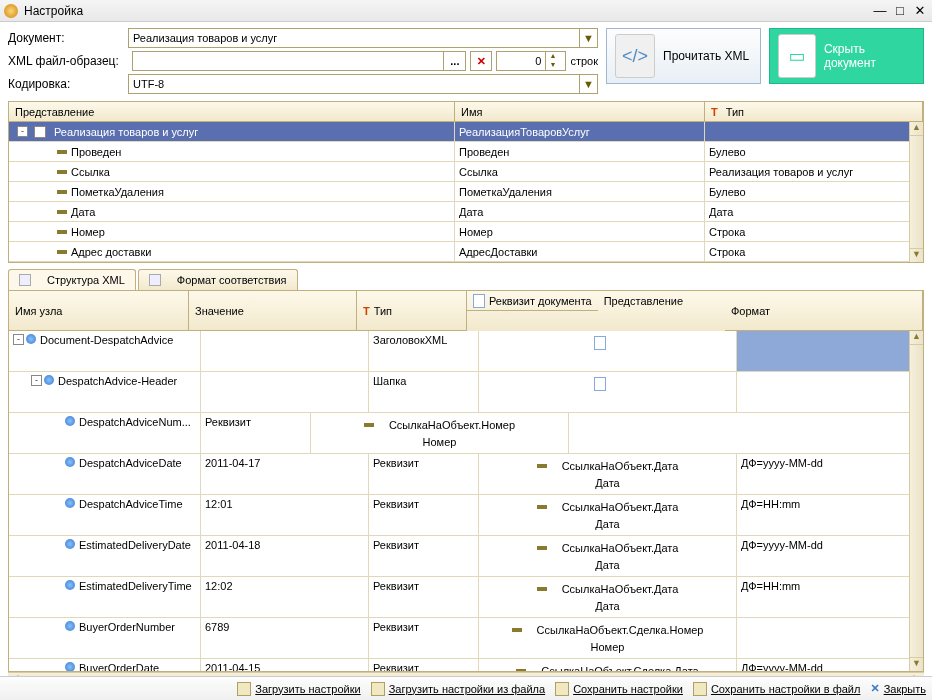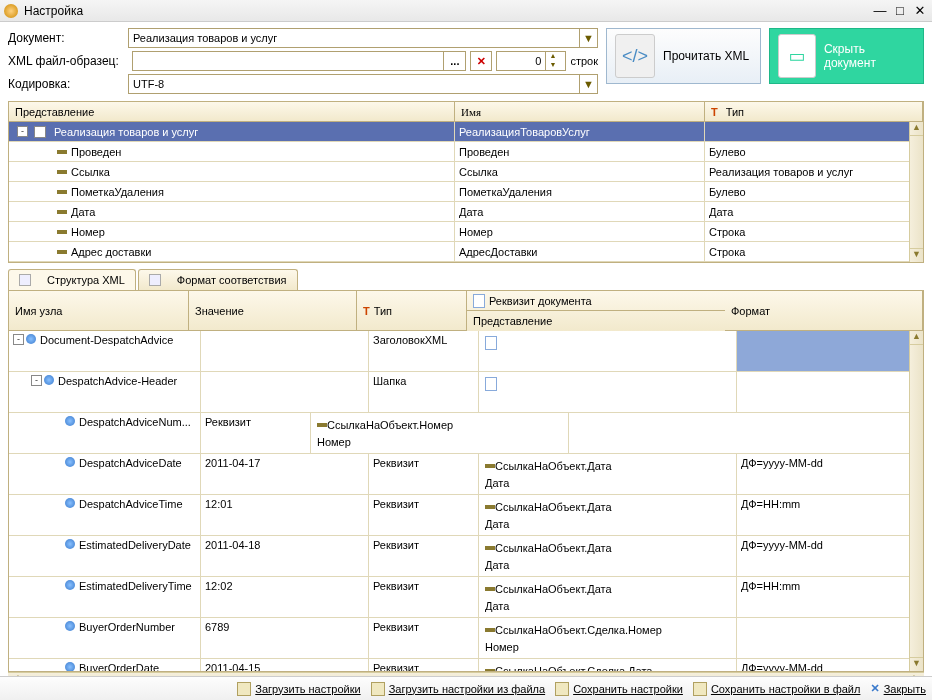--- a/index.html
+++ b/index.html
@@ -23,21 +23,21 @@
 .numbox .spin div { flex:1; font-size:7px; text-align:center; cursor:pointer; color:#6b5b00; }
 .bigbtn { width:155px; height:56px; border:1px solid #9fb8cf; background:linear-gradient(#fdfdfd,#e8eff6); display:flex; align-items:center; padding:0 8px; gap:8px; cursor:pointer; }
 .bigbtn.green { background:#2fd6a0; border-color:#1fb888; color:#fff; }
 .bigbtn .bicon { width:40px; height:44px; background:#f0f0f0; border:1px solid #ccc; border-radius:3px; display:flex; align-items:center; justify-content:center; font-size:18px; color:#4a8cc4; }
 .bigbtn.green .bicon { background:#fff; color:#2fd6a0; }
 .bigbtn .blabel { font-size:12px; }
 .table-wrap { margin: 0 8px; border:1px solid #c0b080; }
 .thead { display:flex; background:linear-gradient(#fdf8ea,#f2e9cc); border-bottom:1px solid #c0b080; height:20px; }
 .thead .th { padding:3px 6px; border-right:1px solid #c0b080; display:flex; align-items:center; gap:4px; }
 .thead .th.c1 { width:446px; }
-.thead .th.c2 { width:250px;font-family:Liberation Serif, serif; }
+.thead .th.c2 { width:250px; }
 .thead .th.c3 { flex:1; }
 .scroll-y { position:absolute; right:0; top:0; bottom:0; width:14px; background:linear-gradient(to right,#f5efdc,#ebe3c8); border-left:1px solid #d6cc9f; }
 .scroll-y .up { height:14px; text-align:center; font-size:9px; color:#8a7a30; border-bottom:1px solid #d6cc9f; }
 .scroll-y .down { position:absolute; bottom:0; height:14px; width:100%; text-align:center; font-size:9px; color:#8a7a30; border-top:1px solid #d6cc9f; }
 .tbody { position:relative; }
 .tr { display:flex; height:20px; border-bottom:1px solid #e0d8b8; }
 .tr.sel { background:#5a6fb0; color:#fff; }
 .tr .td { padding:2px 4px; display:flex; align-items:center; gap:4px; border-right:1px solid #e0d8b8; white-space:nowrap; overflow:hidden; }
 .tr .td.c1 { width:446px; }
 .tr .td.c2 { width:250px; }
@@ -47,32 +47,32 @@
 .tabs { margin:6px 8px 0 8px; display:flex; gap:2px; }
 .tab { padding:4px 10px; border:1px solid #c0b080; border-bottom:none; border-radius:3px 3px 0 0; background:linear-gradient(#fdf8ea,#f2e9cc); display:flex; align-items:center; gap:16px; cursor:pointer; }
 .tab.active { background:#fdf8ea; }
 .tab .ticon { width:12px; height:12px; border:1px solid #aaa; background:#eef; }
 .xml-table { margin:0 8px; border:1px solid #c0b080; position:relative; }
 .xhead { display:flex; background:linear-gradient(#fdf8ea,#f2e9cc); }
 .xhead .xh { border-right:1px solid #c0b080; border-bottom:1px solid #c0b080; padding:3px 6px; display:flex; align-items:center; }
 .xh.n1 { width:180px; height:40px; }
 .xh.n2 { width:168px; height:40px; }
 .xh.n3 { width:110px; height:40px; }
-.xh-rek { width:258px; display:flex; flex-direction:column; }
+.xh-rek { width:258px; display:flex; }
 .xh-rek .top { height:20px; border-bottom:1px solid #c0b080; padding:3px 6px; display:flex; align-items:center; gap:4px; }
 .xh-rek .bot { height:20px; padding:3px 6px; display:flex; align-items:center; }
 .xh.n5 { flex:1; height:40px; }
 .xbody { max-height:340px; overflow:hidden; position:relative; }
 .xr { display:flex; border-bottom:1px solid #e0d8b8; min-height:35px; }
 .xr .xc { border-right:1px solid #e0d8b8; padding:3px 4px; display:flex; align-items:flex-start; }
 .xc.n1 { width:192px; }
 .xc.n2 { width:168px; }
 .xc.n3 { width:110px; }
 .xc.n4 { width:258px; flex-direction:column; align-items:stretch; }
-.xc.n4 .line { height:17px; display:flex; align-items:center; gap:0; padding:0 2px; }
+.xc.n4 .line { height:17px; display:flex; align-items:center; gap:15px; padding:0 2px;justify-content:center; }
 .xc.n5 { flex:1; }
 .xc.n5.selcell { background:#8ea8d8; }
 .node-icon { width:10px; height:10px; background:radial-gradient(circle,#88c0ff,#3a7acc); border-radius:50%; margin-right:4px; flex-shrink:0; }
 .doc-icon { width:12px; height:14px; border:1px solid #88aadb; background:#fff; }
 .indent0 { padding-left:4px !important; }
 .indent1 { padding-left:22px !important; }
 .indent2 { padding-left:56px !important; }
 .tcolor { color:#cc4400; font-weight:bold; margin-right:4px; }
 .footer { position:absolute; bottom:0; left:0; right:0; height:24px; border-top:1px solid #ccc; background:linear-gradient(#fdfdfd,#f0f0f0); display:flex; align-items:center; justify-content:flex-end; padding:0 6px; gap:10px; }
 .footer .fbtn { display:flex; align-items:center; gap:4px; cursor:pointer; font-size:11px; }

